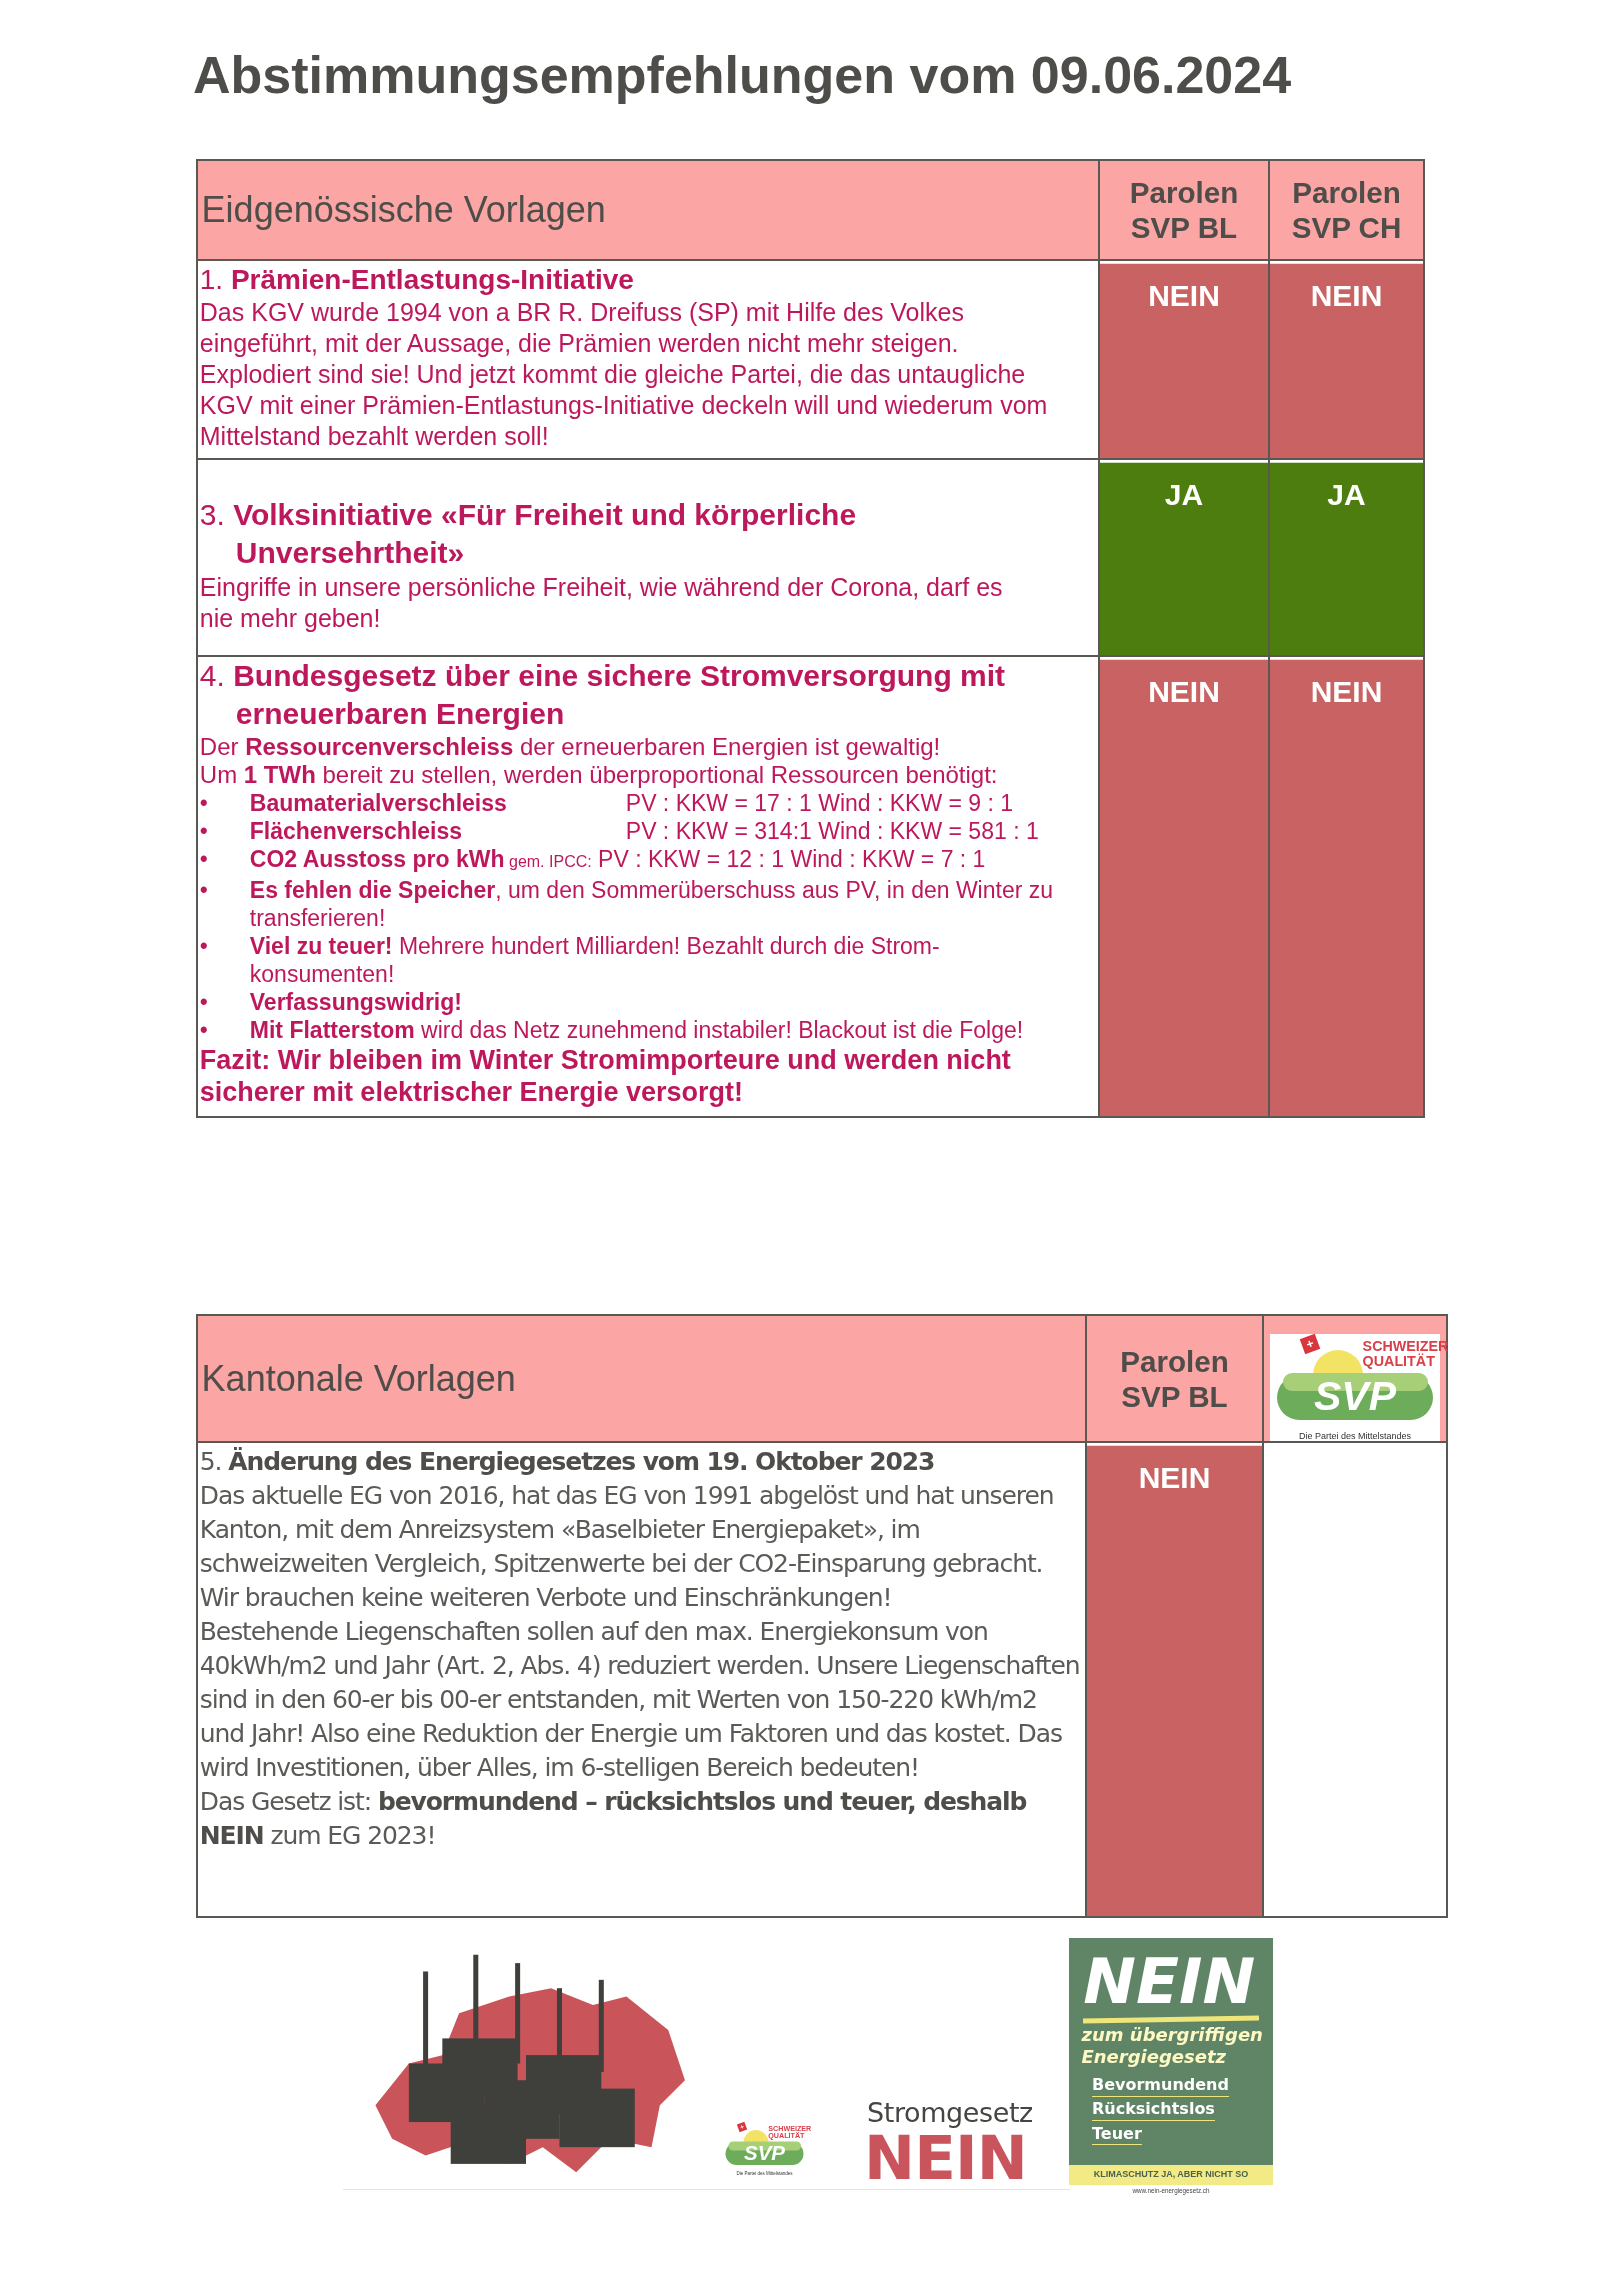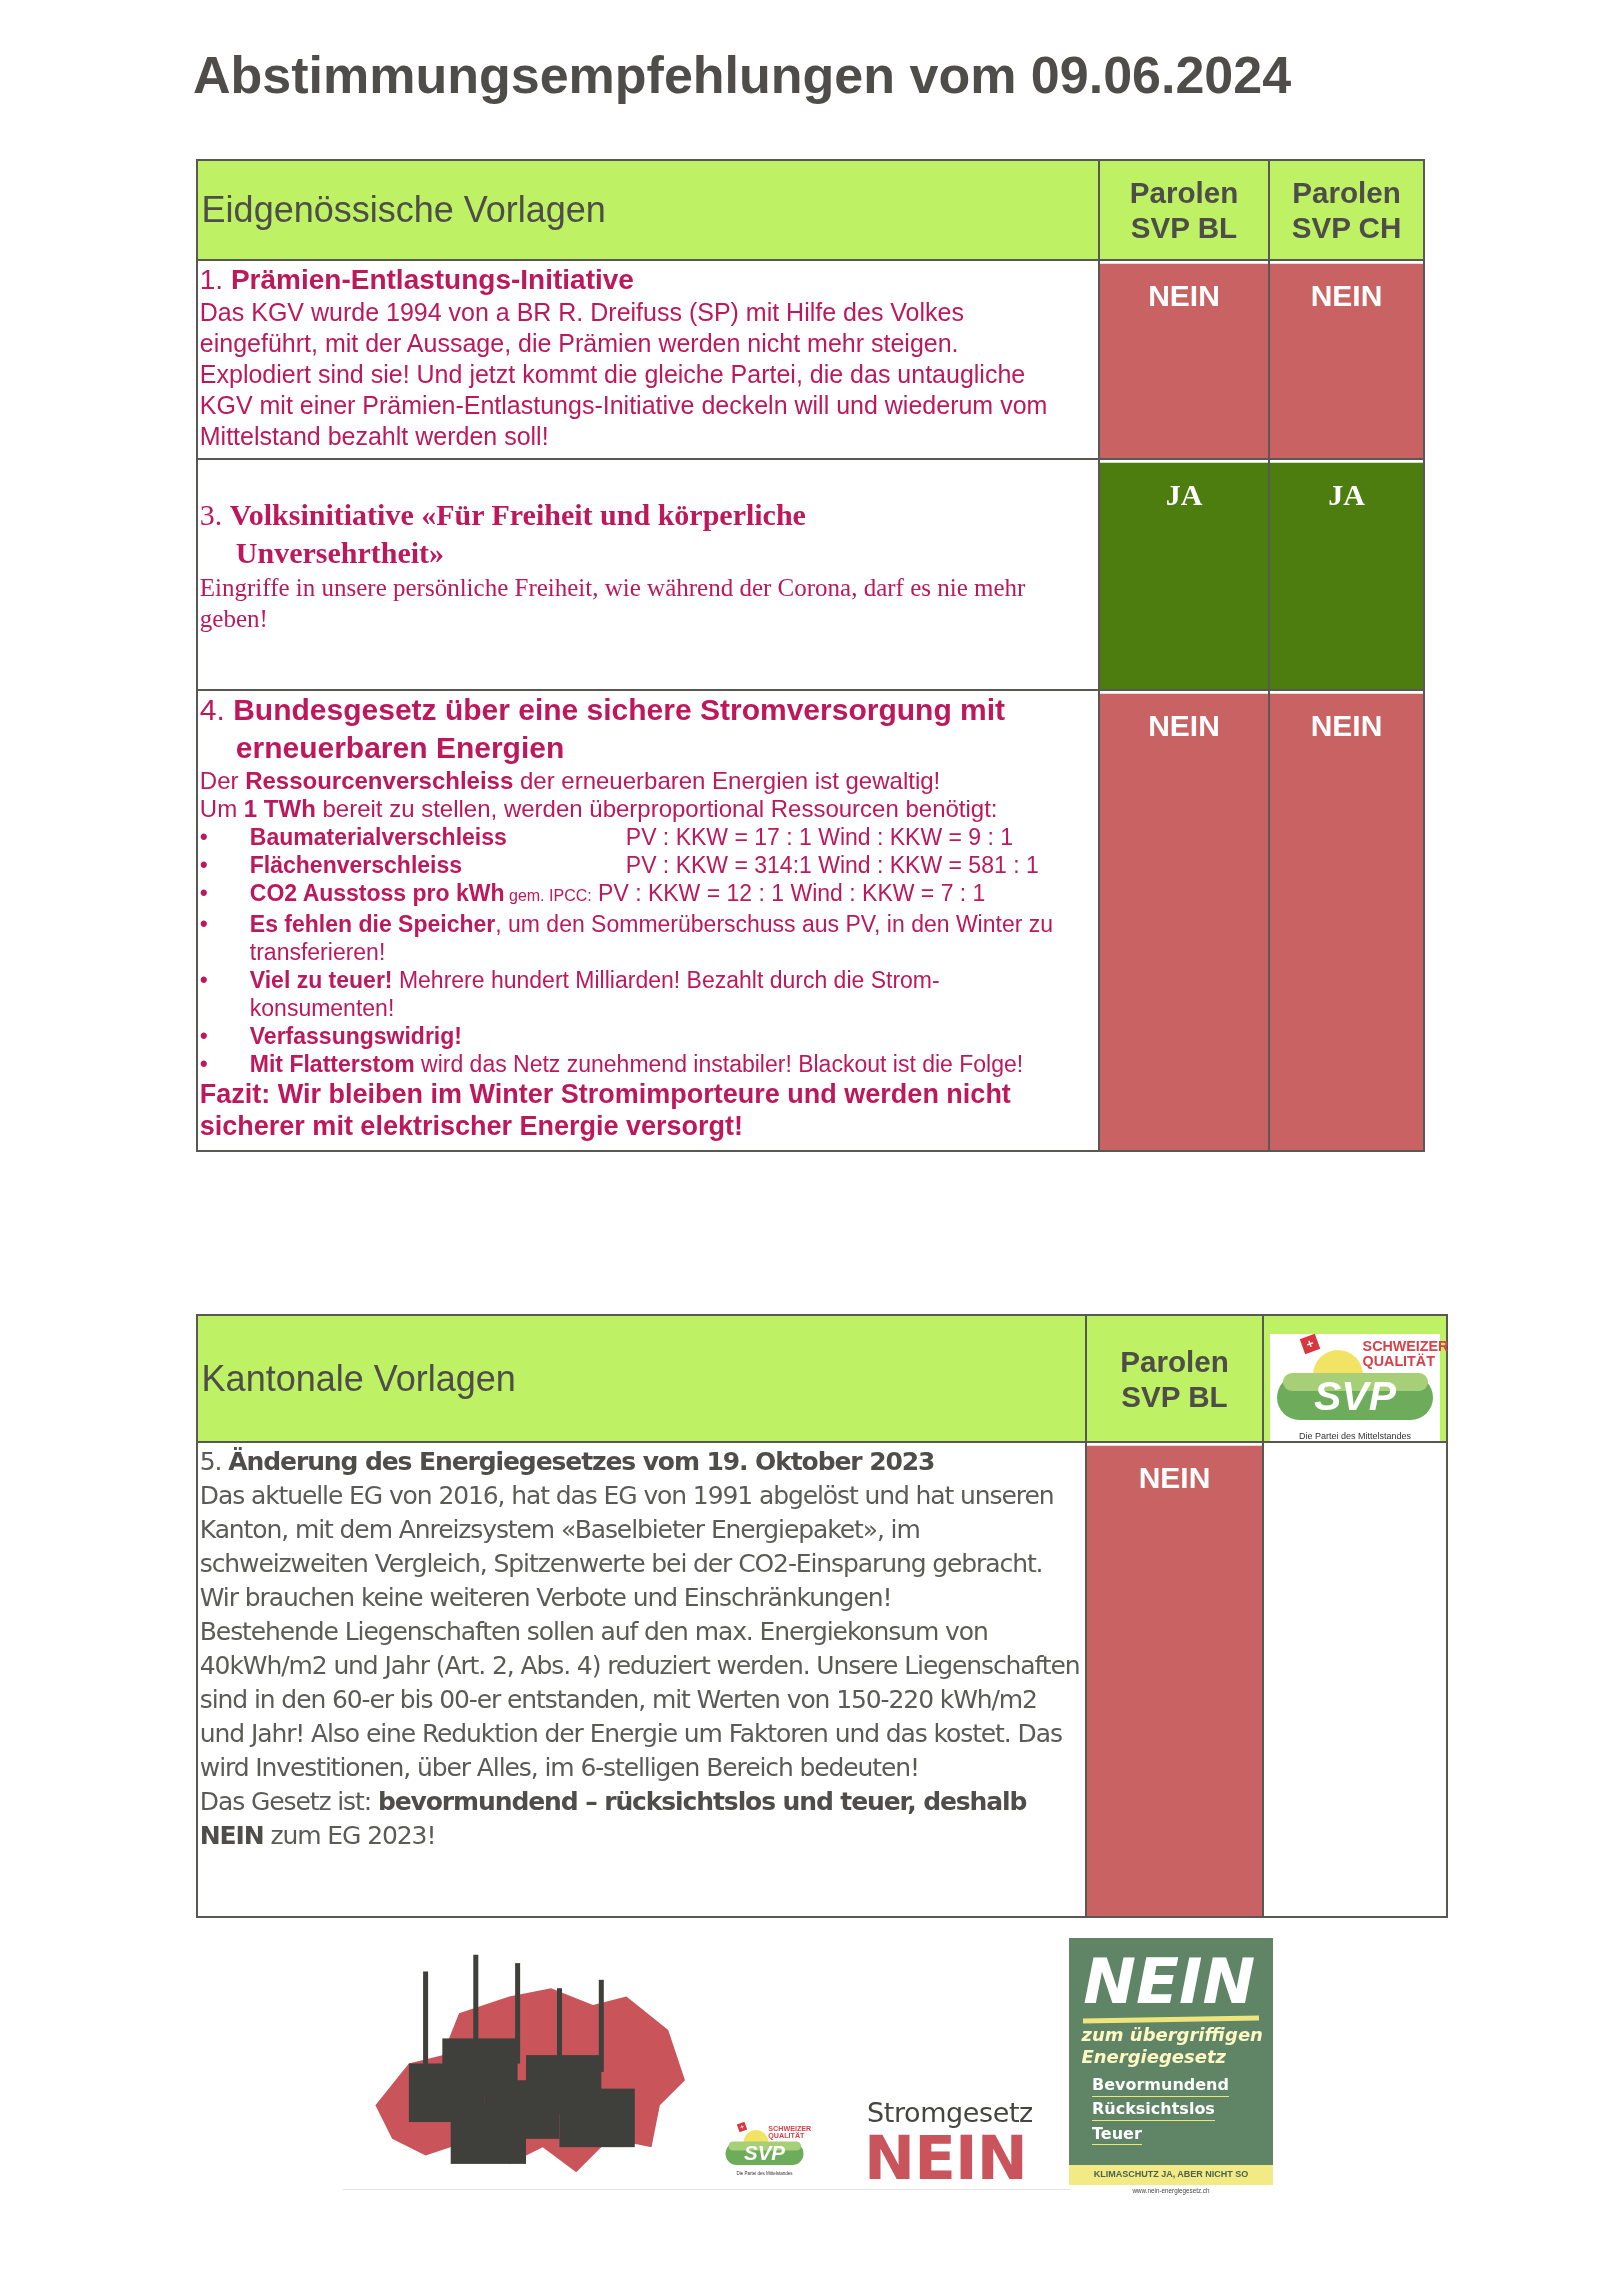--- a/index.html
+++ b/index.html
@@ -6,21 +6,21 @@
   html, body { width: 1620px; height: 2293px; background: #ffffff; overflow: hidden; }
   body { position: relative; font-family: "Liberation Sans", sans-serif; color: #4a4a46; }
 
   .page-title { position: absolute; left: 193px; top: 45px; font-size: 52px; font-weight: bold; color: #4e4d49; letter-spacing: 0px; white-space: nowrap; }
 
   table.vt { position: absolute; border-collapse: separate; border-spacing: 0; }
   table.vt td { border: 2.7px solid #595853; vertical-align: top; }
   table.vt td + td { border-left: 0; }
   table.vt tr + tr td { border-top: 0; }
   table.vt tr + tr td { box-shadow: inset 0 2.7px 0 #ffffff; }
-  .hdr { background: #bef264; }
+  .hdr { background: #fca5a5; }
   .hdr-title { font-size: 36px; color: #4e4d49; vertical-align: middle !important; padding-left: 3.6px; }
   .hdr-col { text-align: center; font-size: 29.6px; font-weight: bold; color: #4e4d49; line-height: 35px; vertical-align: middle !important; }
   .vote { text-align: center; font-size: 30px; font-weight: bold; color: #ffffff; padding-top: 18px; }
   .vote.nein { background: #c96262; }
   .vote.ja { background: #4d7c0f; }
   .empty { background: #ffffff; }
 
   .desc { font-size: 25px; line-height: 31px; color: #be185d; padding: 1.8px 3.6px 1.8px 1.8px; }
   .item-title { font-size: 28px; line-height: 34px; }
   .item-title b { font-weight: bold; }
@@ -90,21 +90,21 @@
   <tr style="height:199px;">
     <td class="desc">
       <div class="item-title"><span>1.</span> <b>Prämien-Entlastungs-Initiative</b></div>
       <div style="padding-right:27px;">Das KGV wurde 1994 von a BR R. Dreifuss (SP) mit Hilfe des Volkes eingeführt, mit der Aussage, die Prämien werden nicht mehr steigen. Explodiert sind sie! Und jetzt kommt die gleiche Partei, die das untaugliche KGV mit einer Prämien-Entlastungs-Initiative deckeln will und wiederum vom Mittelstand bezahlt werden soll!</div>
     </td>
     <td class="vote nein">NEIN</td>
     <td class="vote nein">NEIN</td>
   </tr>
 
 
-  <tr style="height:231px;font-family:Liberation Serif, serif;">
+  <tr style="height:197px;">
     <td class="desc" style="padding-top:36px;">
       <div class="item-title big"><span style="font-weight:normal">3.</span> <b>Volksinitiative «Für Freiheit und körperliche</b></div>
       <div class="item-title big indent"><b>Unversehrtheit»</b></div>
       <div style="padding-right:54px;">Eingriffe in unsere persönliche Freiheit, wie während der Corona, darf es nie mehr geben!</div>
     </td>
     <td class="vote ja">JA</td>
     <td class="vote ja">JA</td>
   </tr>
 
   <tr style="height:461px;">

